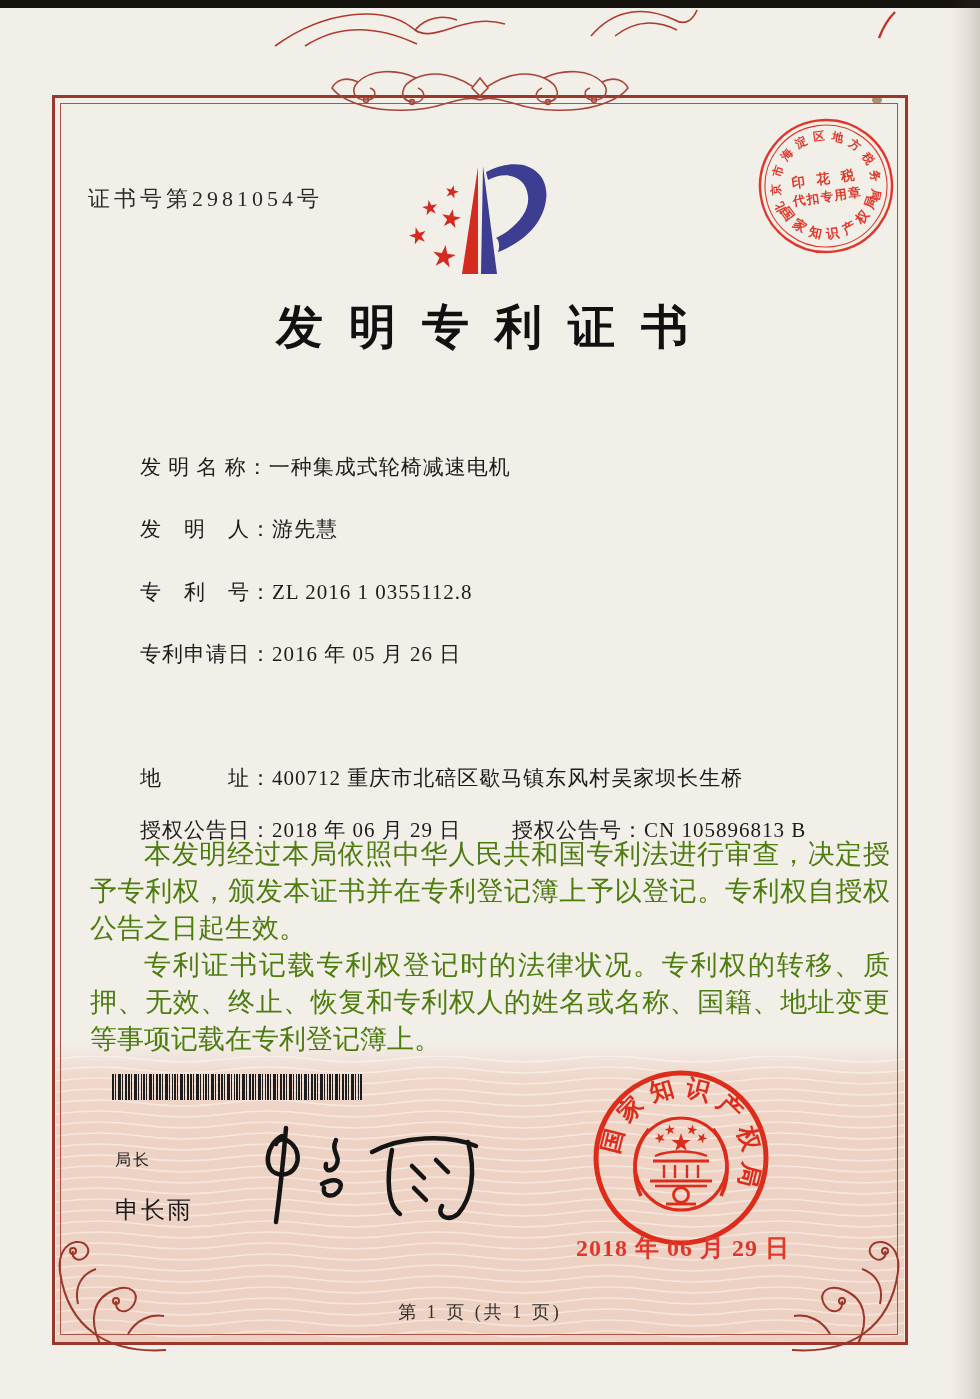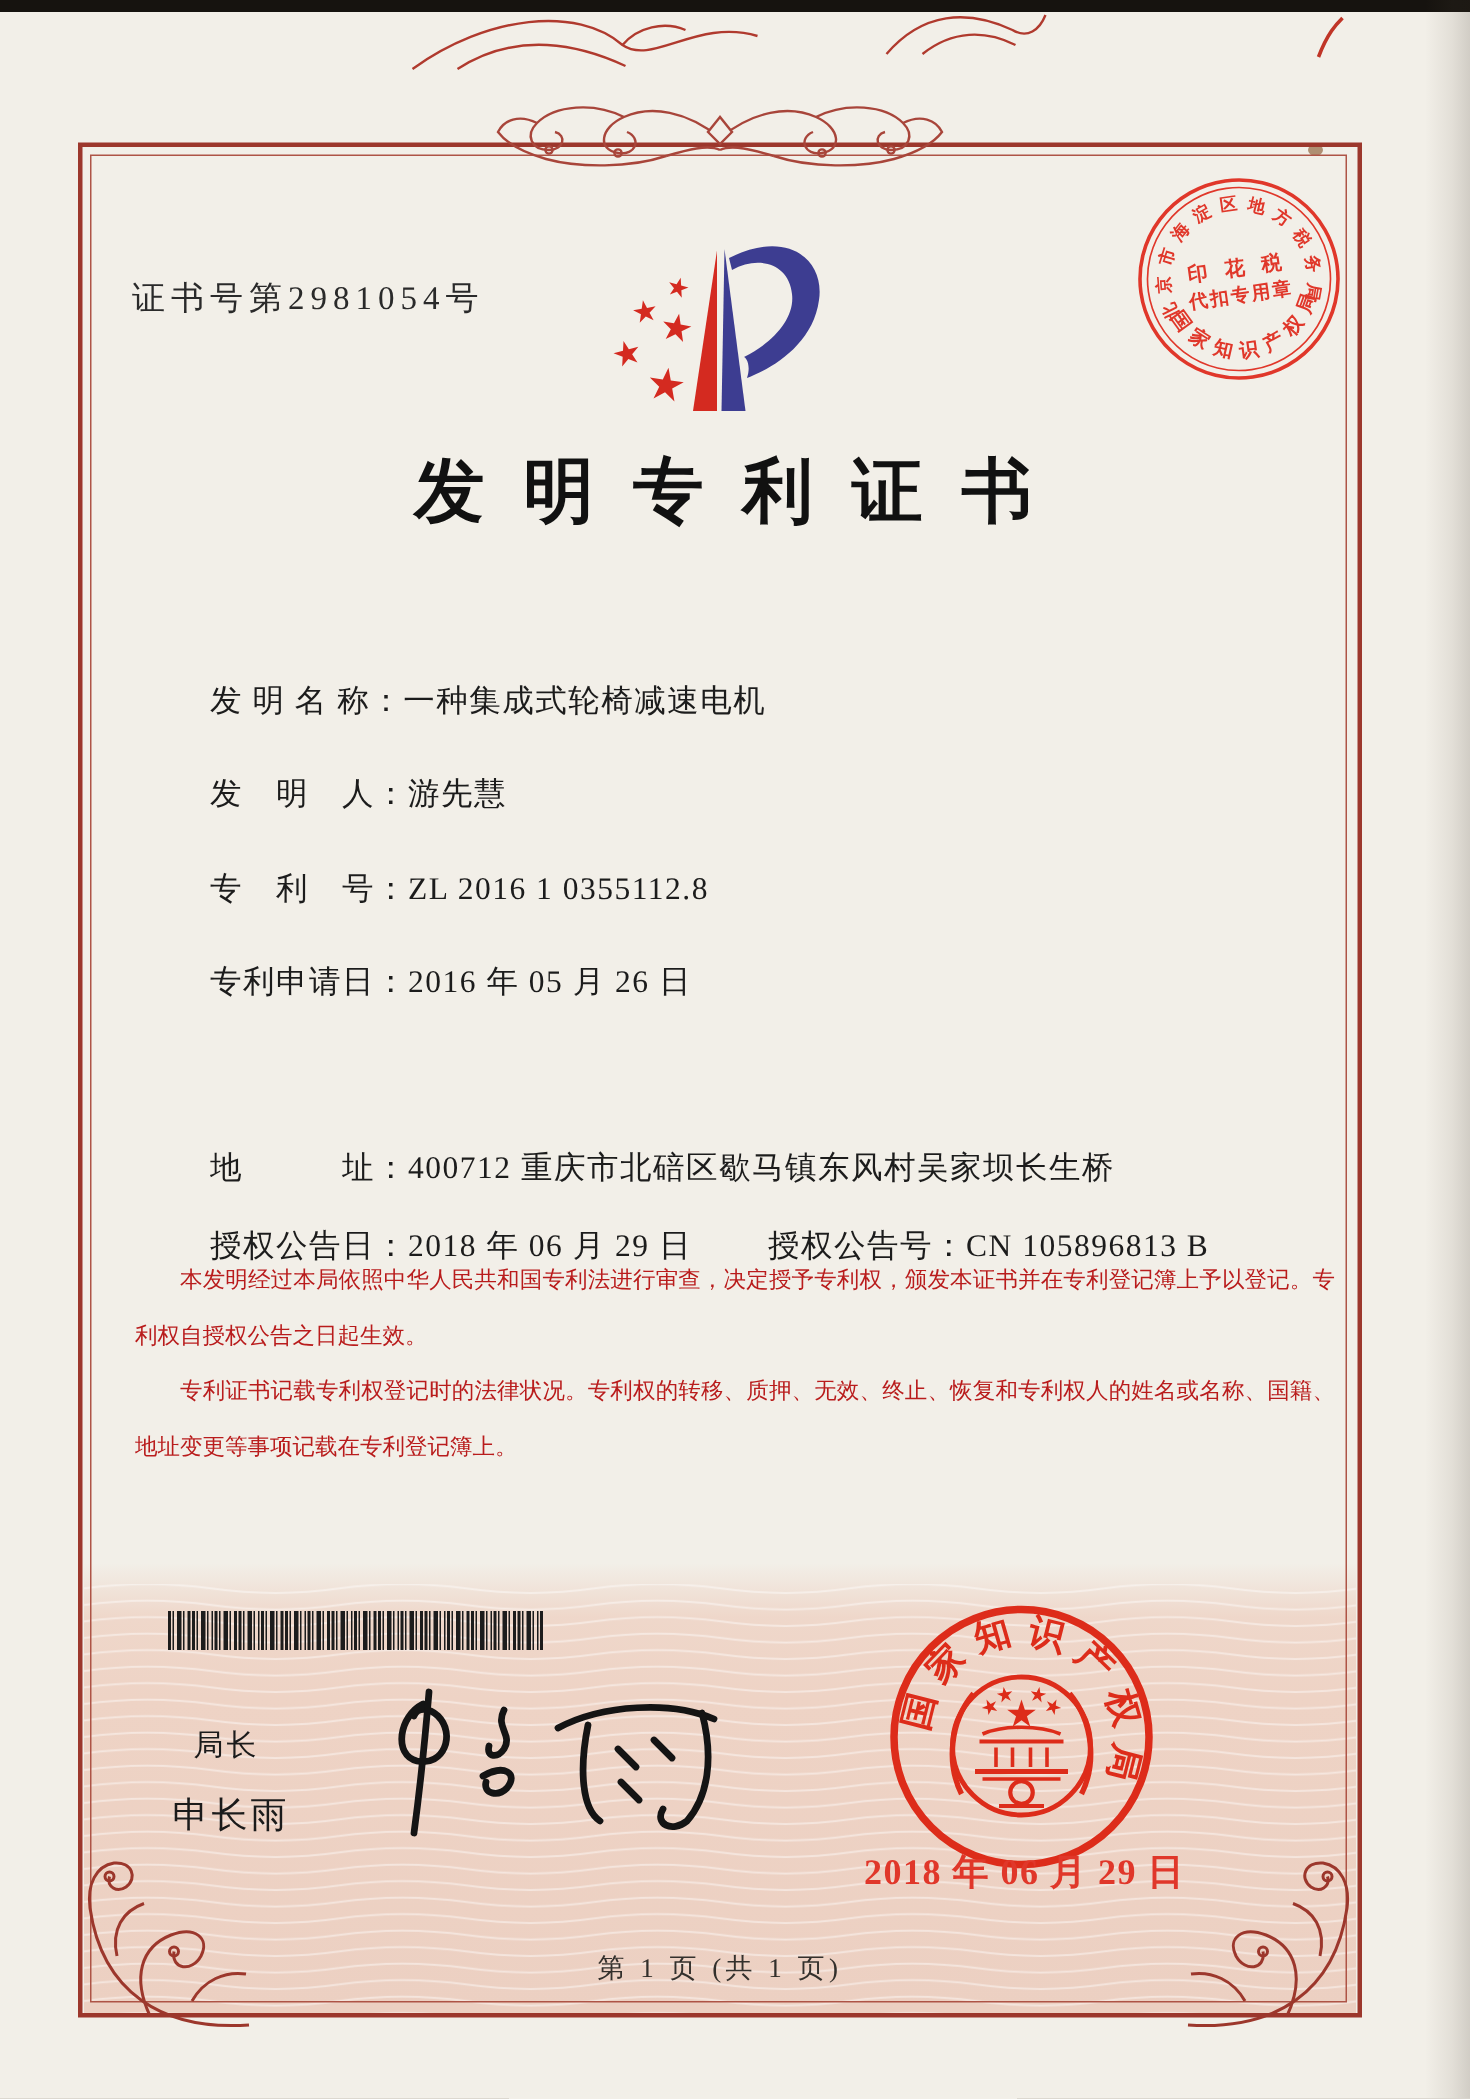--- a/index.html
+++ b/index.html
@@ -9,24 +9,24 @@
   .scan-strip{left:0;top:0;width:980px;height:8px;background:#16130f;}
   .edge-shadow{right:0;top:0;width:30px;height:1399px;
         background:linear-gradient(90deg,rgba(90,80,65,0) 0%,rgba(90,80,65,0.10) 60%,rgba(60,50,40,0.18) 100%);}
   .speck{left:872px;top:96px;width:10px;height:8px;border-radius:50%;background:#8a5a33;opacity:.65;}
   .frame-outer{left:52px;top:95px;width:850px;height:1244px;border:3px solid #9c372c;}
   .frame-inner{left:60px;top:103px;width:836px;height:1230px;border:1px solid #ae5446;}
   .certno{left:88px;top:156px;font-size:22px;letter-spacing:4px;color:#2a2a2a;margin-top:28px;}
   .title{left:52px;width:856px;top:296px;text-align:center;font-size:47px;font-weight:bold;
          letter-spacing:26px;padding-left:30px;box-sizing:border-box;color:#111;}
   .frow{left:115px;font-size:21px;color:#1c1c1c;white-space:pre;letter-spacing:1px;}
-  .paras{left:90px;top:836px;width:800px;font-size:15px;line-height:37px;
-         text-align:justify;color:#b91c1c;}
+  .paras{left:90px;top:836px;width:800px;font-size:27px;line-height:37px;
+         text-align:justify;color:#4d7c0f;}
   .paras p{margin:0;text-indent:2em;}
-  .sig-title{left:129px;top:1150px;font-size:20px;color:#1b1b1b;letter-spacing:2px;}
+  .sig-title{left:115px;top:1150px;font-size:16px;color:#1b1b1b;letter-spacing:2px;}
   .sig-name{left:115px;top:1194px;font-size:24px;color:#1b1b1b;letter-spacing:2px;}
   .seal-date{left:576px;top:1232px;width:220px;font-size:24px;color:#e0372a;
              letter-spacing:1px;white-space:pre;font-weight:bold;}
   .footer{left:52px;width:856px;top:1300px;text-align:center;font-size:18px;color:#33302c;letter-spacing:3px;}
   .sealtxt{fill:#e0372a;text-anchor:middle;dominant-baseline:middle;font-weight:bold;
            font-family:"Liberation Serif","DejaVu Serif",serif;}
   .s2txt{fill:#dd2c1a;}
   svg{display:block;}
 </style>
 </head>

